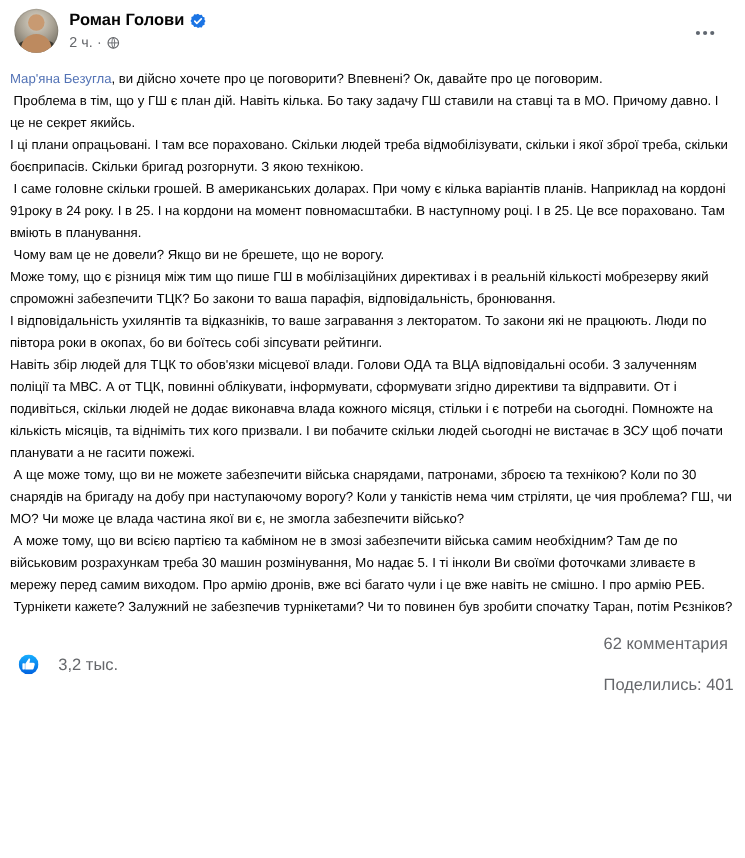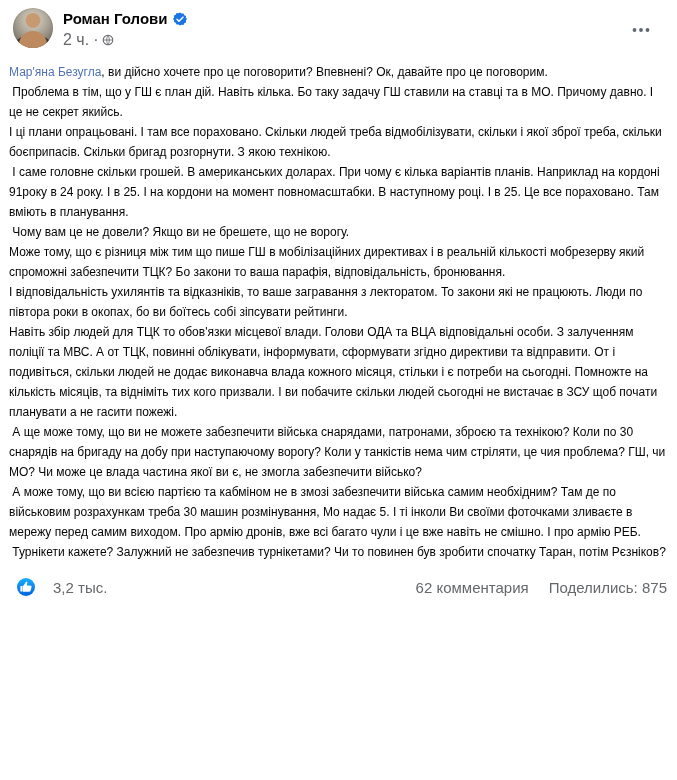--- a/index.html
+++ b/index.html
@@ -28,34 +28,34 @@
   .avatar::after { 
     content: ""; position: absolute; left: 50%; bottom: -3px; transform: translateX(-50%);
     width: 28px; height: 20px; border-radius: 14px 14px 0 0; background: #bd8a5f;
     box-shadow: -9px 2px 0 -4px #3a372f, 9px 2px 0 -4px #3a372f;
   }
   .header-info { margin-left: 10px; flex: 1 1 auto; padding-top: 2px; }
   .name-row { display: flex; align-items: center; gap: 5px; }
   .author { font-weight: bold; font-size: 15px; color: var(--text-primary, #050505); cursor: pointer; }
   .verified { width: 14px; height: 14px; display: inline-block; }
   .meta-row { display: flex; align-items: center; gap: 4px; margin-top: 4px;
-              color: var(--text-secondary, #65676b); font-size: 16px; }
+              color: var(--text-secondary, #65676b); font-size: 13px; }
   .globe { width: 12px; height: 12px; display: inline-block; }
   .more { margin-left: auto; padding: 12px 12px 6px 6px; cursor: pointer; color: var(--text-secondary, #606770); }
   .more svg { width: 20px; height: 20px; display: block; }
   
   .body { padding: 13px 9px 8px 9px; font-size: 12px; line-height: 20px; }
   .para { white-space: pre-wrap; word-wrap: break-word; }
   .mention { color: var(--link-blue, #5272b5); cursor: pointer; }
   
   .footer { display: flex; justify-content: space-between; align-items: center;
             padding: 8px 10px 10px 17px; color: var(--text-secondary, #65676b); font-size: 15px; }
   .reactions { display: flex; align-items: center; gap: 18px; cursor: pointer; }
   .like-badge { width: 18px; height: 18px; display: block; }
-  .counts { display: flex; gap: 20px; }
+  .counts { display: flex; gap: 20px; flex-direction: column; }
   .counts span { cursor: pointer; }
 </style>
 </head>
 <body>
 
 <div class="post">
 
   <div class="header">
     <div class="avatar"></div>
     <div class="header-info">
@@ -108,17 +108,17 @@
           </linearGradient>
         </defs>
         <circle cx="8" cy="8" r="8" fill="url(#lg)"></circle>
         <rect x="3" y="7.1" width="2" height="5" rx="0.5" fill="#ffffff"></rect>
         <path d="M5.3 12.1V7.4l2.6-3.8c.3-.45 1-.42 1.25.08.1.2.13.44.07.66L8.7 6.6h3.1c.78 0 1.35.74 1.15 1.5l-.9 3.2c-.14.5-.6.85-1.12.85H5.3z" fill="#ffffff"></path>
       </svg>
       <span>3,2 тыс.</span>
     </div>
     <div class="counts">
       <span>62 комментария</span>
-      <span>Поделились: 875</span>
+      <span>Поделились: 401</span>
     </div>
   </div>
 
 </div>
 
 </body></html>

